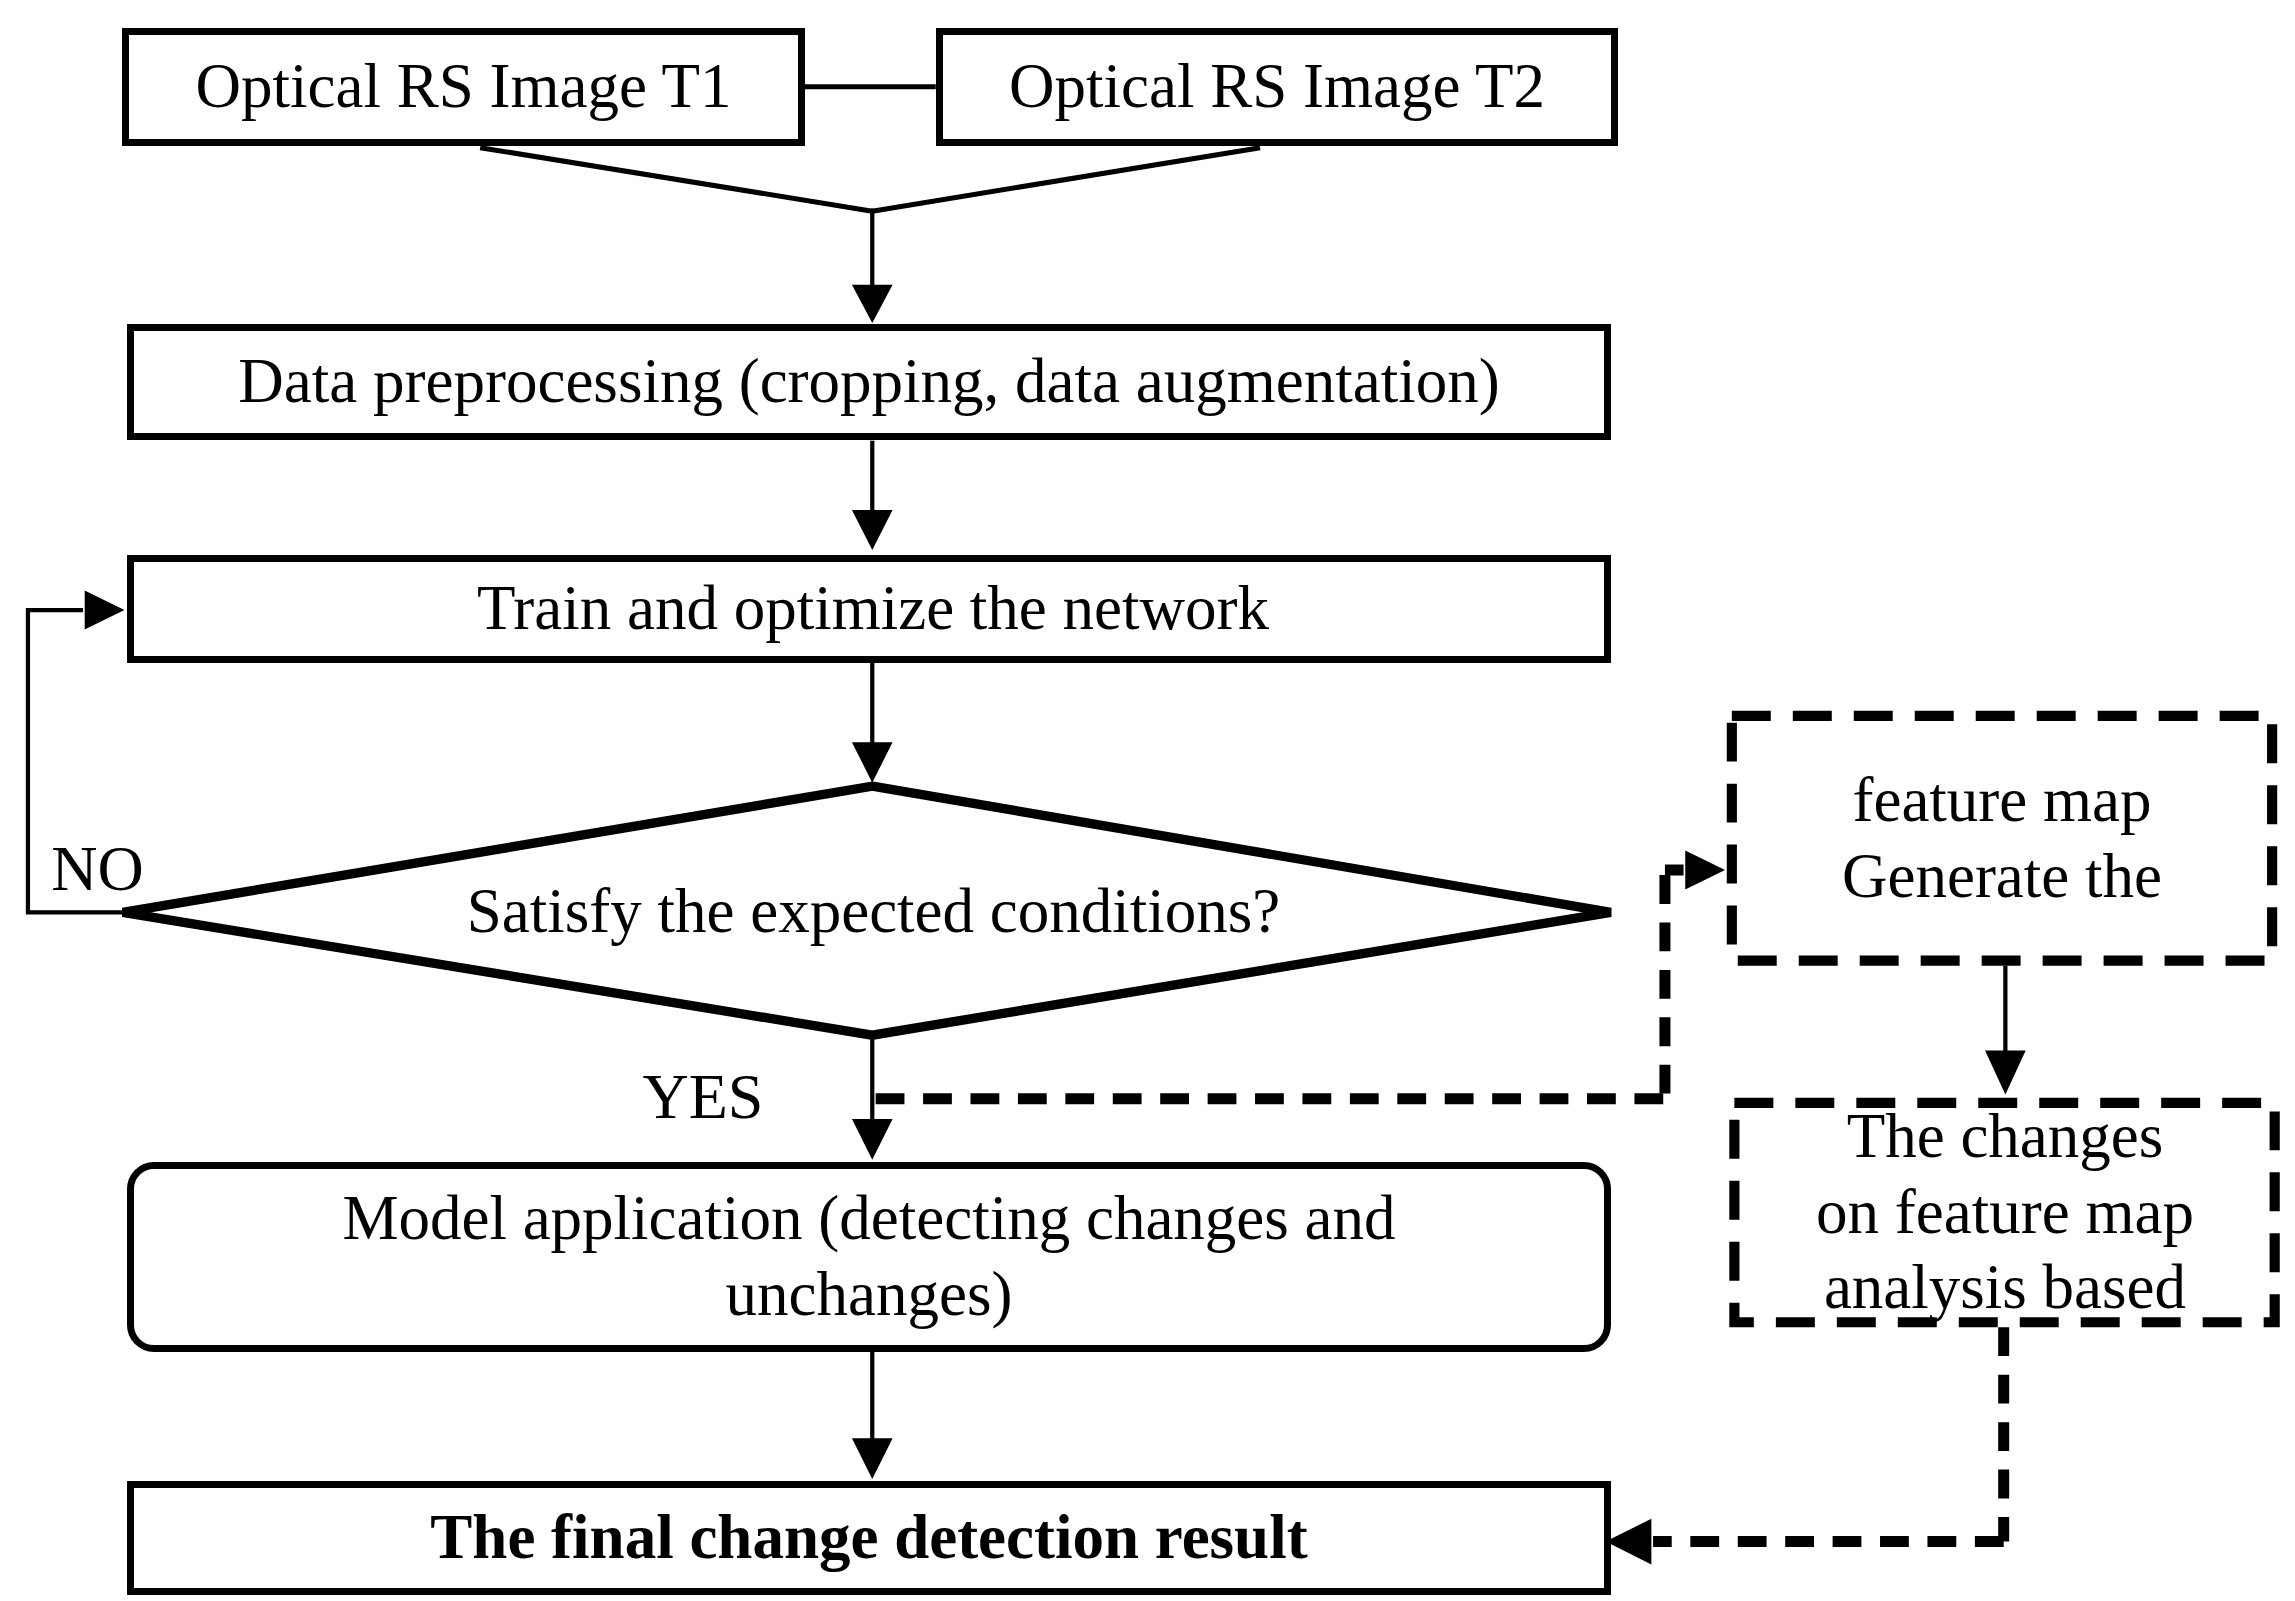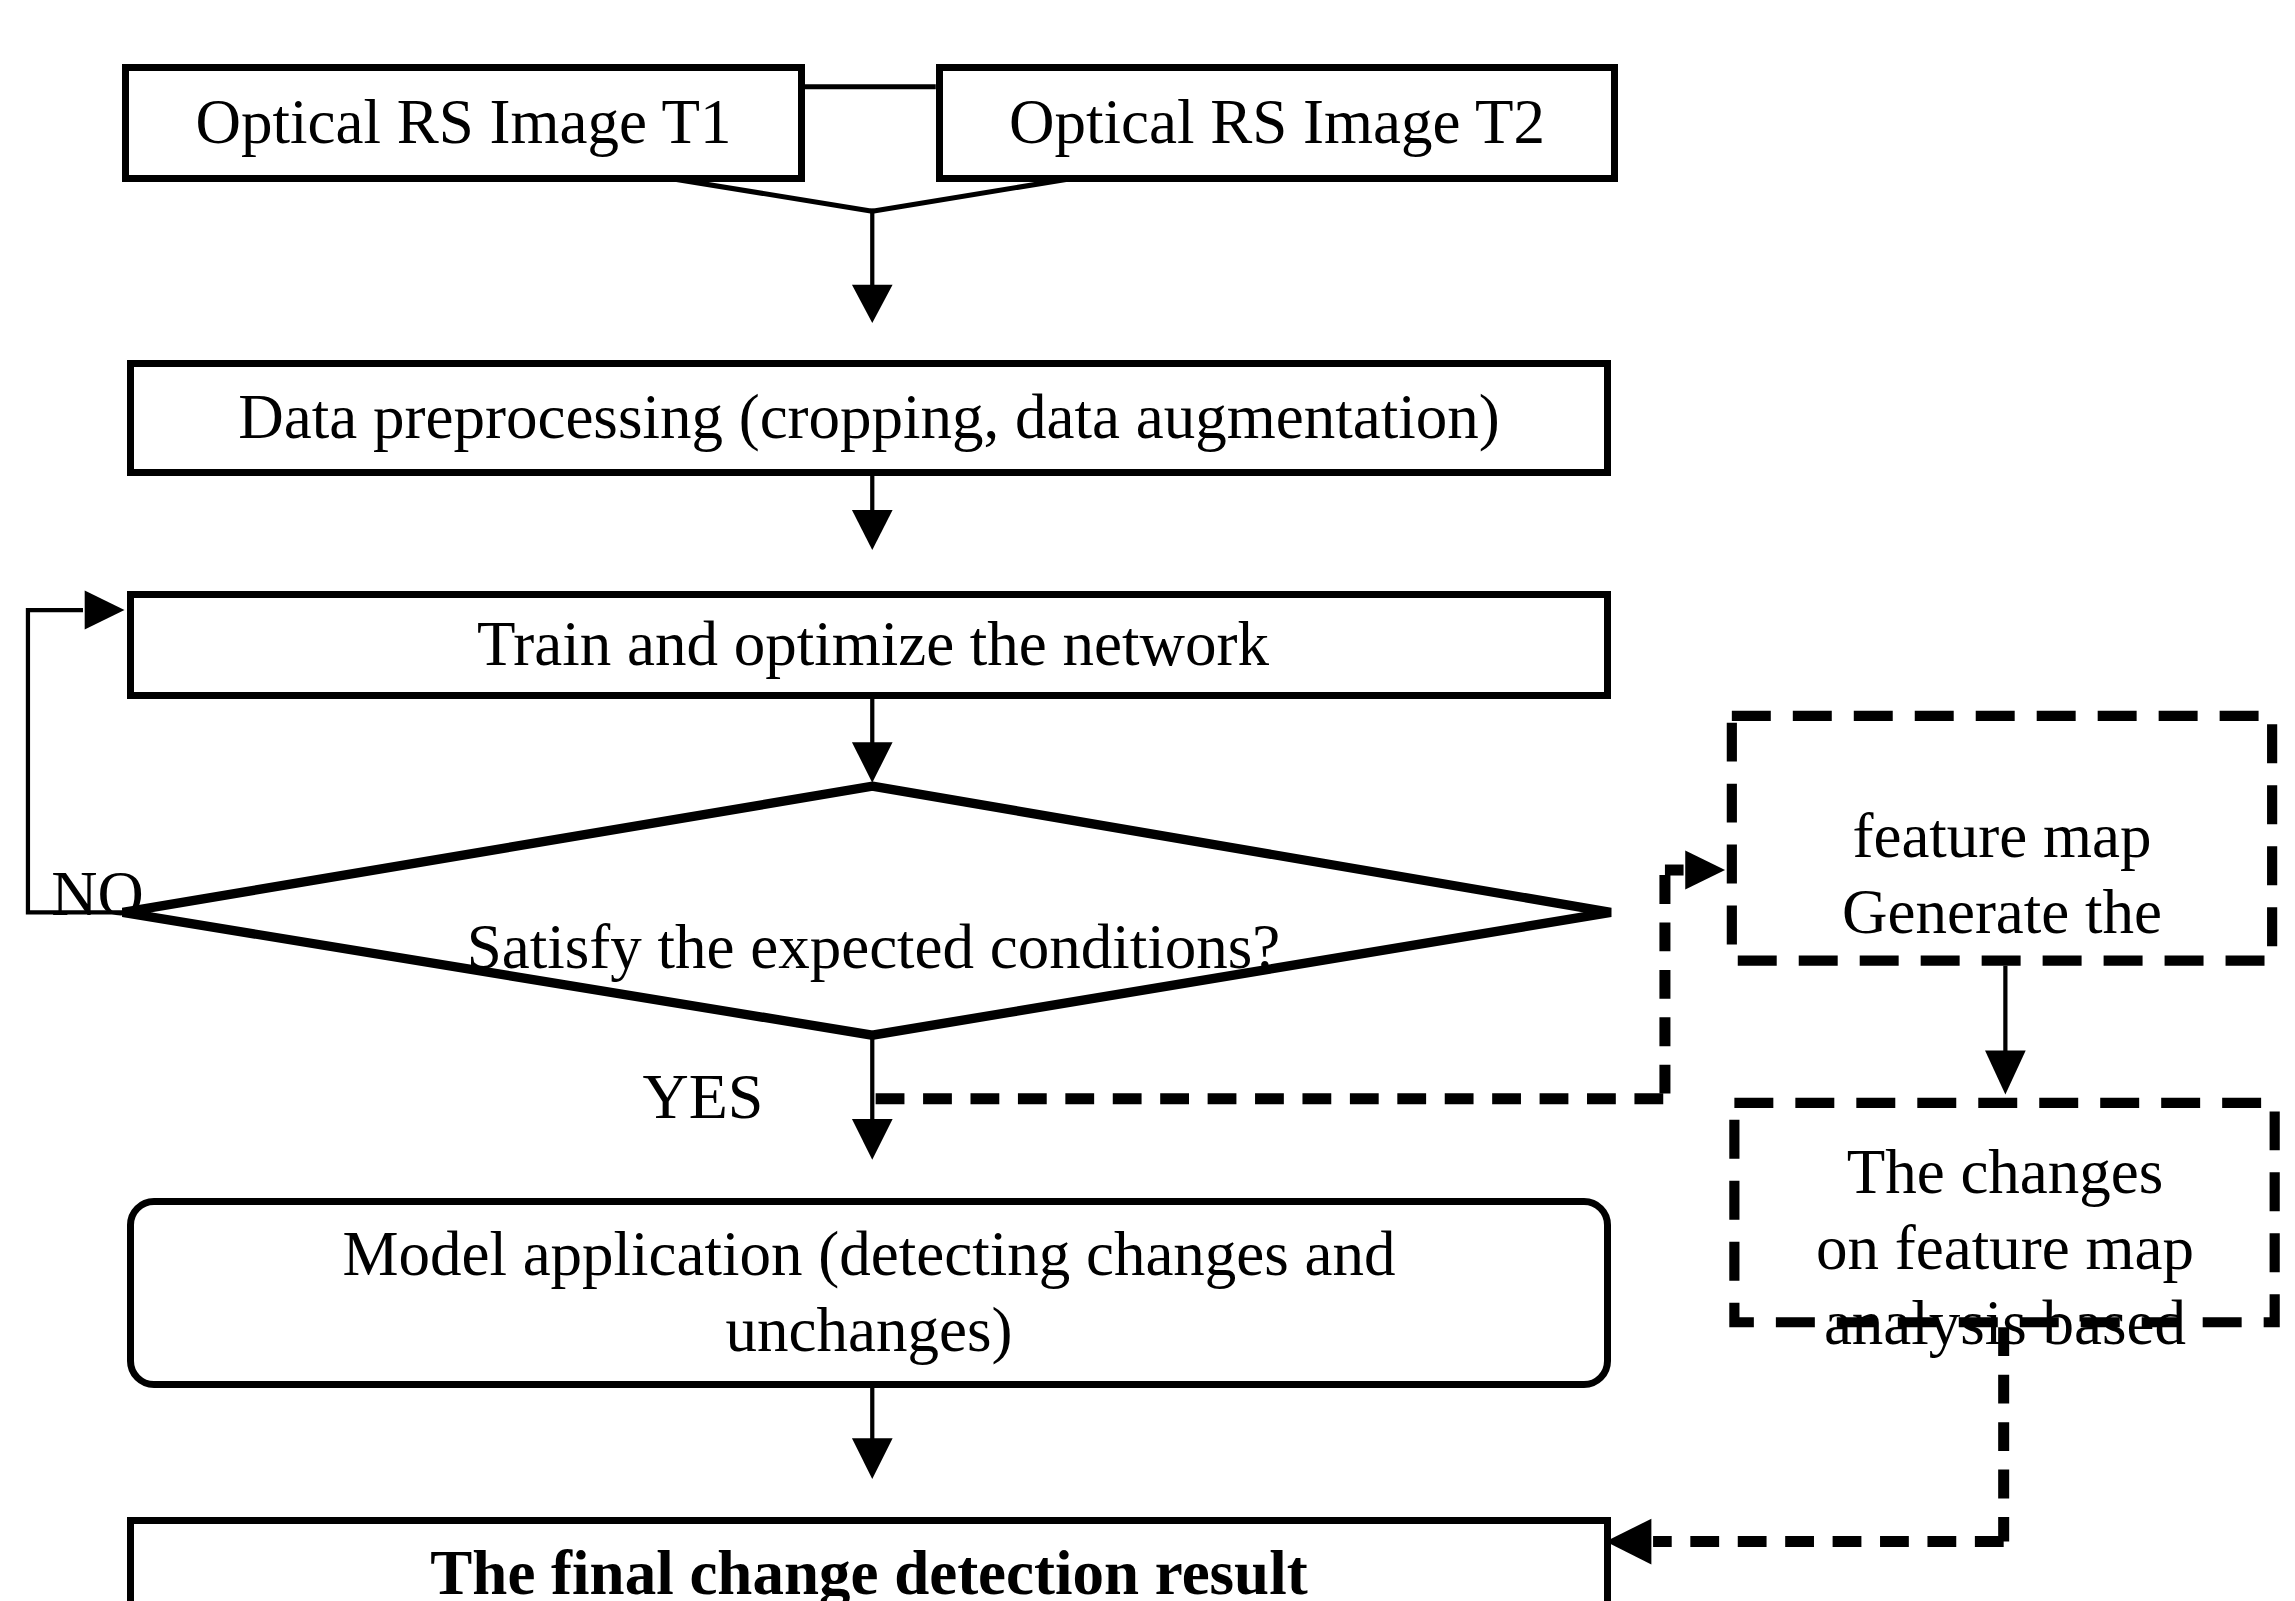--- a/index.html
+++ b/index.html
@@ -1,21 +1,21 @@
 <!DOCTYPE html>
 <html style="font-size:13.6px"><head>
 <meta charset="utf-8">
 <style>
   html,body{margin:0;padding:0;background:#ffffff;}
   .canvas{position:relative;width:2295px;height:1602px;background:#ffffff;overflow:hidden;
           font-family:"Liberation Serif","DejaVu Serif",serif;color:#000;}
   .layer{position:absolute;left:0;top:0;width:2295px;height:1602px;}
   .node{position:absolute;box-sizing:border-box;display:flex;flex-direction:column;
         align-items:center;justify-content:center;text-align:center;
-        font-size:63px;line-height:1.2;color:#000;margin-top:36px;}
+        font-size:63px;line-height:1.2;color:#000;}
   .solid{border:7.6px solid #000;background:#fff;}
   .nofill{background:transparent;}
   .edge-label{position:absolute;display:flex;align-items:center;justify-content:center;
         font-size:64px;color:#000;}
   .ln{stroke:#000000;fill:none;}
   .w5{stroke-width:5;}
   .w6{stroke-width:6;}
   .dash{stroke:#000000;stroke-width:13;stroke-dasharray:34 22;fill:none;}
   .boxdash{fill:none;stroke:#000000;stroke-width:12;stroke-dasharray:46 26;}
   .head{fill:#000000;stroke:none;}
@@ -118,21 +118,21 @@
     <span>feature map</span>
     <span>Generate the</span>
   </div>
 
   <div class="node nofill" style="left:1735px;top:1103px;width:540px;height:219px;">
     <span>The changes</span>
     <span>on feature map</span>
     <span>analysis based</span>
   </div>
 
-  <div class="edge-label" style="left:25.4px;top:833px;width:144px;height:71px;margin-top:25px;">
+  <div class="edge-label" style="left:25.4px;top:833px;width:144px;height:71px;">
     <span>NO</span>
   </div>
 
   <div class="edge-label" style="left:597px;top:1061px;width:212px;height:71px;">
     <span>YES</span>
   </div>
 
 </div>
 
 

